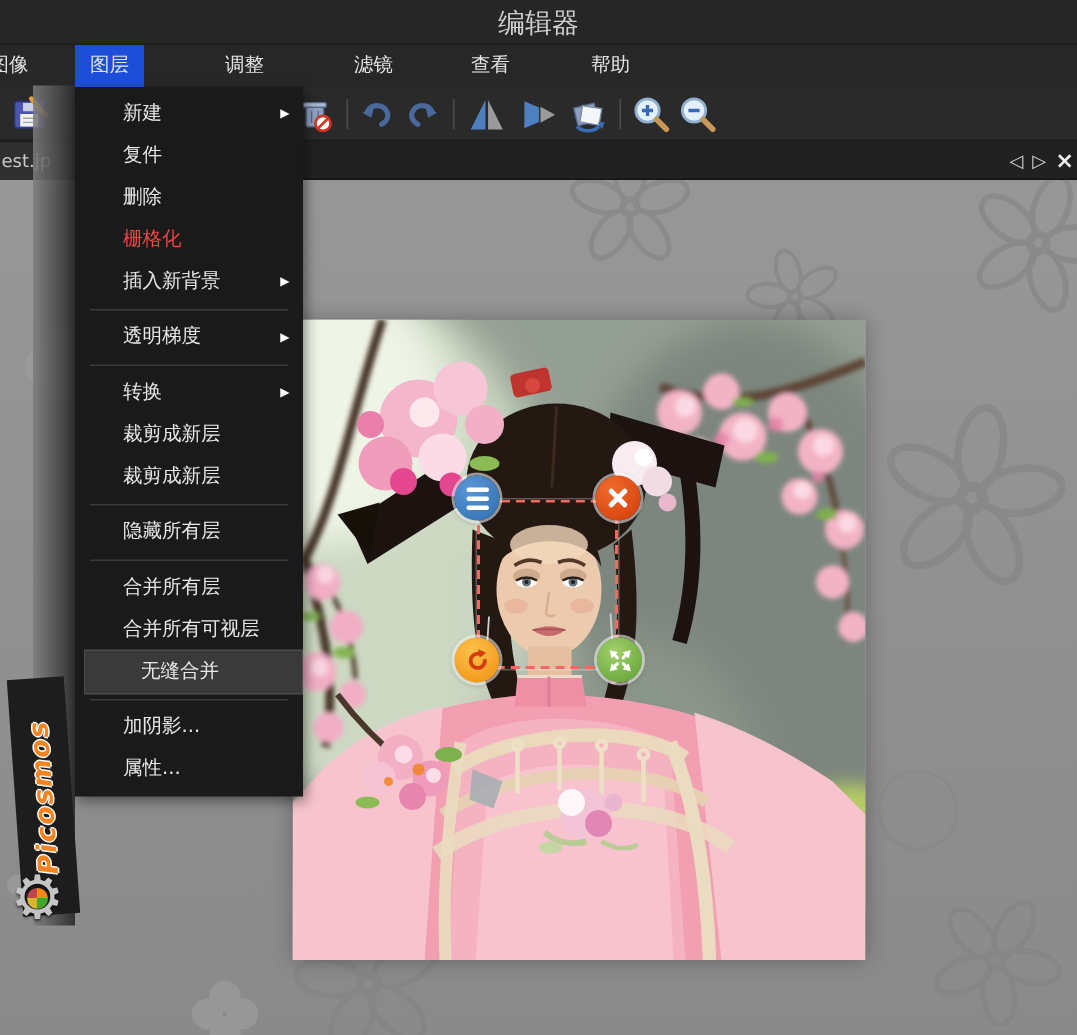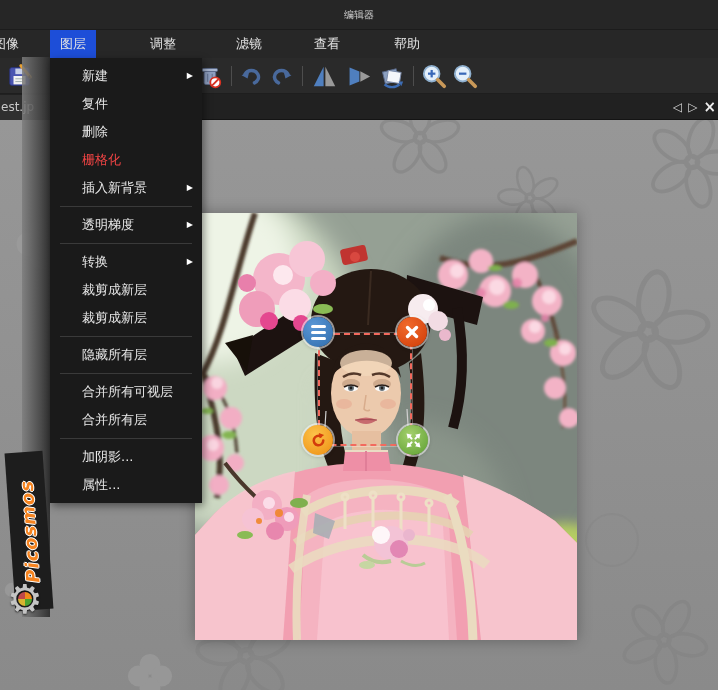--- a/index.html
+++ b/index.html
@@ -1,21 +1,21 @@
 <!DOCTYPE html>
 <html><head>
 <meta charset="utf-8">
 <style>
   html,body{margin:0;padding:0;background:#555;}
   *{box-sizing:border-box;font-family:"DejaVu Sans","Liberation Sans",sans-serif;}
   #app{position:relative;width:718px;height:690px;overflow:hidden;background:#8f8f8f;}
 
   
   .titlebar{position:absolute;left:0;top:0;width:718px;height:30px;background:#262626;border-bottom:1px solid #1c1c1c;display:flex;align-items:center;justify-content:center;}
-  .titlebar .title{color:#cfcfcf;font-size:10px;}
+  .titlebar .title{color:#cfcfcf;font-size:18px;}
   .menubar{position:absolute;left:0;top:30px;width:718px;height:28px;background:#272727;}
   .menubar .mb-item{position:absolute;top:0;height:28px;line-height:28px;text-align:center;color:#e2e2e2;font-size:13px;cursor:default;}
   .menubar .mb-item.active{background:#1d4ed8;}
   .toolbar{position:absolute;left:0;top:58px;width:718px;height:36px;background:#2a2a2a;border-bottom:1px solid #1e1e1e;}
   .tool-btn{position:absolute;top:4px;width:28px;height:28px;display:flex;align-items:center;justify-content:center;border-radius:3px;}
   .tool-sep{position:absolute;top:8px;width:1px;height:20px;background:#4d4d4d;}
   .tabbar{position:absolute;left:0;top:94px;width:718px;height:26px;background:#212121;border-bottom:1px solid #141414;}
   .tab{position:absolute;left:0;top:1px;width:70px;height:25px;background:#2f2f2f;color:#c9c9c9;font-size:12px;line-height:25px;padding-left:1px;overflow:hidden;white-space:nowrap;}
   .tab-controls{position:absolute;right:2px;top:0;height:26px;display:flex;align-items:center;gap:6px;}
   .tab-controls span{color:#d8d8d8;font-size:12px;line-height:1;cursor:default;}
@@ -510,29 +510,33 @@
         
       </div>
 
 
       <div class="dd-item sep">
         <span class="dd-label"></span>
         
       </div>
 
       <div class="dd-item">
+        <span class="dd-label">合并所有层</span>
+        
+      </div>
+
+      <div class="dd-item">
         <span class="dd-label">合并所有可视层</span>
         
       </div>
 
-      <div class="dd-item">
-        <span class="dd-label">合并所有层</span>
-        
-      </div>
-
+      <div class="dd-item highlighted">
+        <span class="dd-label">无缝合并</span>
+        
+      </div>
 
       <div class="dd-item sep">
         <span class="dd-label"></span>
         
       </div>
 
       <div class="dd-item">
         <span class="dd-label">加阴影...</span>
         
       </div>

